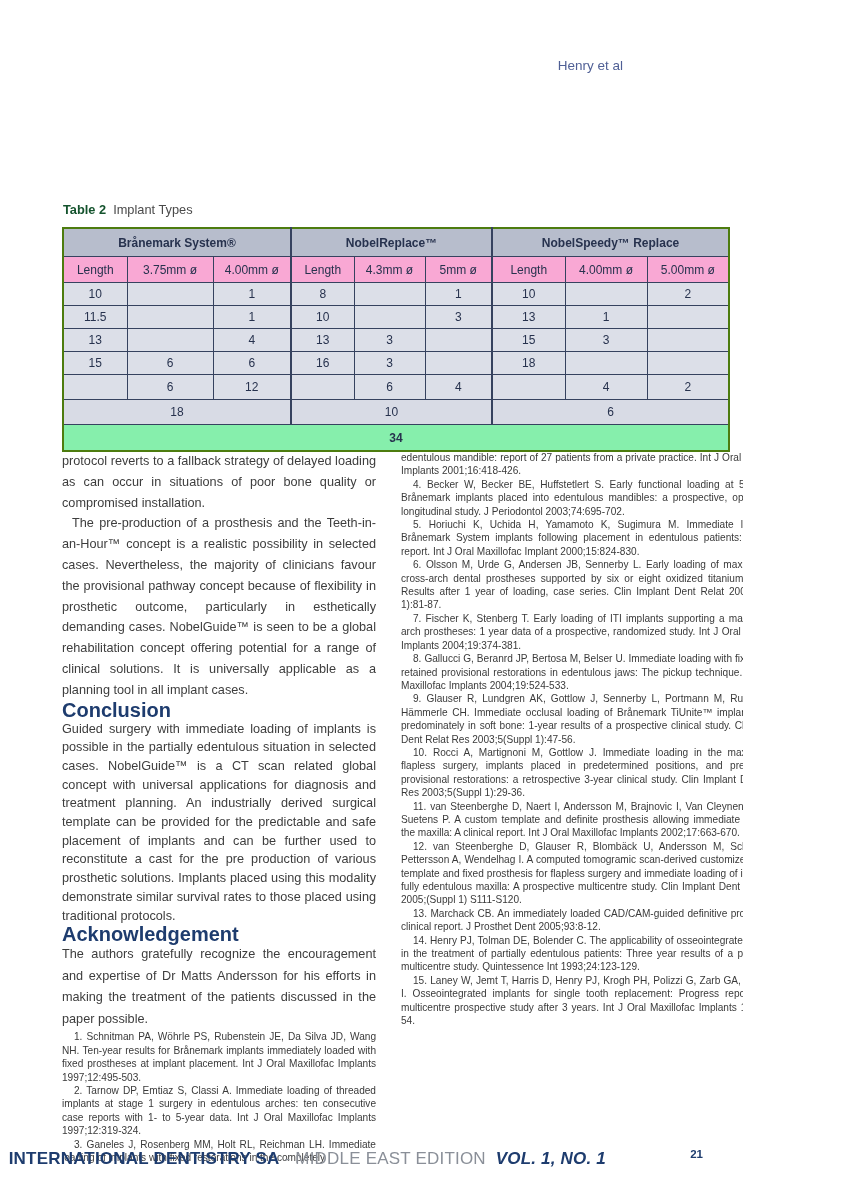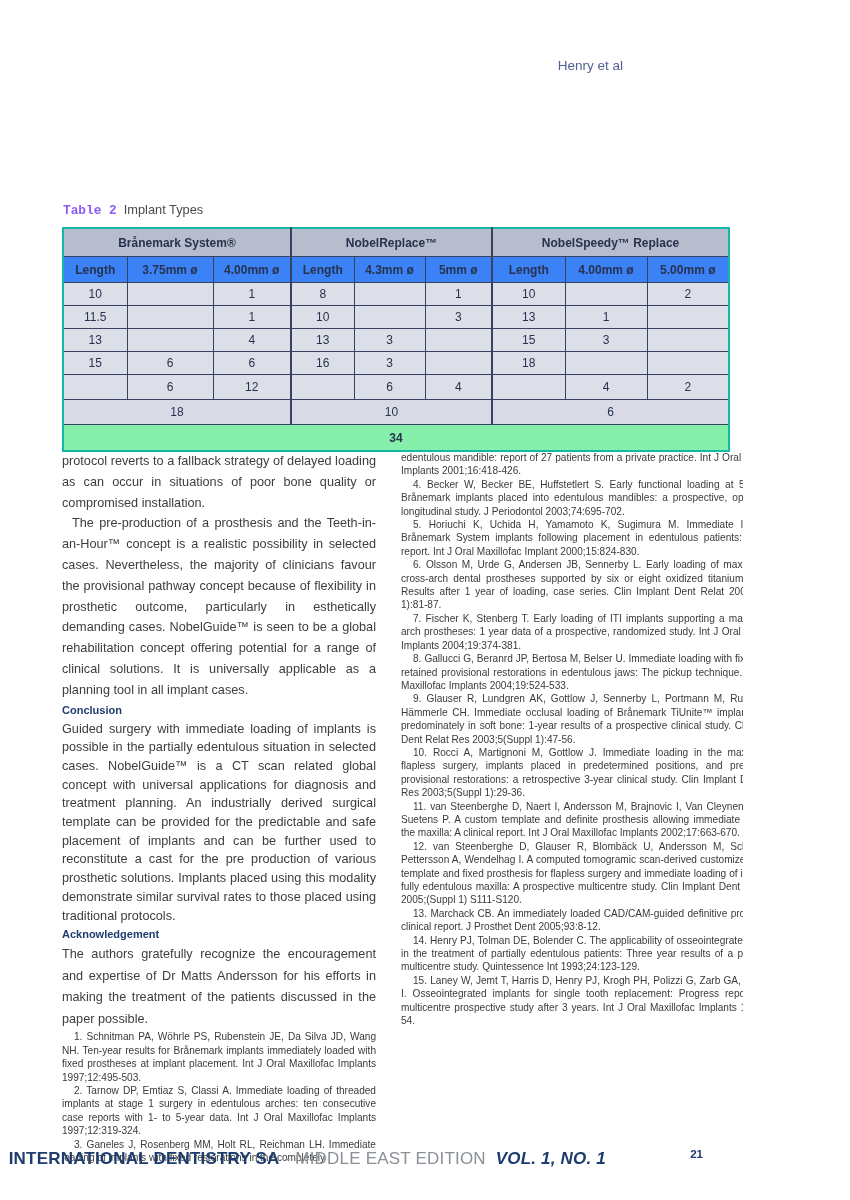--- a/index.html
+++ b/index.html
@@ -5,50 +5,50 @@
   html,body { margin:0; padding:0; background:#ffffff; }
   .page {
     position:relative; width:743px; height:1200px; background:#ffffff;
     font-family:"Liberation Sans", sans-serif; overflow:hidden;
   }
   .running-head {
     position:absolute; top:58px; right:120px;
     font-size:13.5px; color:#4f5f95;
   }
   .caption { position:absolute; left:63px; top:202px; font-size:12.8px; }
-  .cap-label { font-weight:bold; color:#8b5cf6;font-family:Liberation Mono, monospace; }
+  .cap-label { font-weight:bold; color:#14532d; }
   .cap-text  { color:#4a4a4a; margin-left:7px;text-align:center; }
 
   
   #implant-table {
     position:absolute; left:62px; top:227px; width:666px;
     border-collapse:collapse; table-layout:fixed;
-    color:#27324e; border:2px solid #14b8a6;
+    color:#27324e; border:2px solid #4d7c0f;
   }
   #implant-table td {
     border:1px solid #36425f; text-align:center; vertical-align:middle;
     font-size:12px; padding:0; overflow:hidden;
   }
   .row-group-head td { background:#b7bdcc; font-weight:bold; font-size:12.6px; height:27px; border-bottom:3px solid #36425f; }
-  .row-col-head td   { background:#3b82f6; font-weight:bold; font-size:12.3px; height:25px; border-bottom:2px solid #36425f; }
+  .row-col-head td   { background:#f9a8d4; font-weight:normal; font-size:12.3px; height:25px; border-bottom:2px solid #36425f; }
   .row-data td       { background:#dcdfe8; height:22px; }
   .row-subtotal td   { background:#dcdfe8; height:24px; border-top:2px solid #36425f; }
   .row-grouptotal td { background:#d8dbe5; height:24px; border-top:2px solid #36425f; }
   .row-grand td      { background:#86efac; height:25px; font-weight:bold; border-top:2px solid #36425f; }
   .gl { border-left:2px solid #36425f !important; }
 
   
   .col-left {
     position:absolute; left:62px; top:451px; width:314px;
     text-align:justify; color:#3d3d3d; font-size:12.7px;
   }
   .col-left p { margin:0; }
   .p-body { line-height:20.8px; }
   .p-indent { text-indent:10px; }
-  h2.sect { color:#1e3c6e; font-size:11px; line-height:19px; margin:0; font-weight:bold; text-align:left; }
+  h2.sect { color:#1e3c6e; font-size:20px; line-height:19px; margin:0; font-weight:bold; text-align:left; }
   .h-conclusion { margin-top:1px; }
   .p-conclusion { line-height:18.7px; }
   .h-ack { margin-top:7px; }
   .p-ack { line-height:21.5px; }
   .h-refs { margin-top:13px; margin-bottom:3px; }
   .ref {
     font-size:10.1px; line-height:13.4px; text-indent:12px; margin:0;
     text-align:justify; color:#3a3a3a;
   }
   .col-right { position:absolute; left:401px; top:451px; width:388px; }

